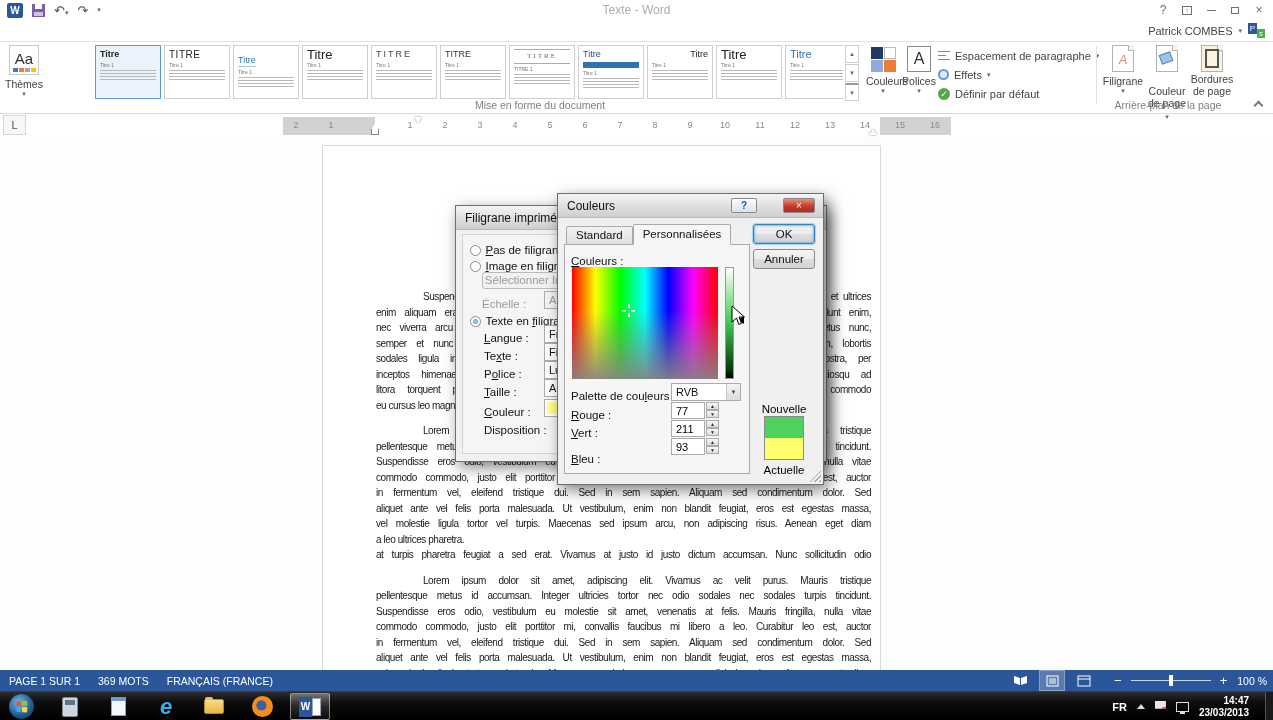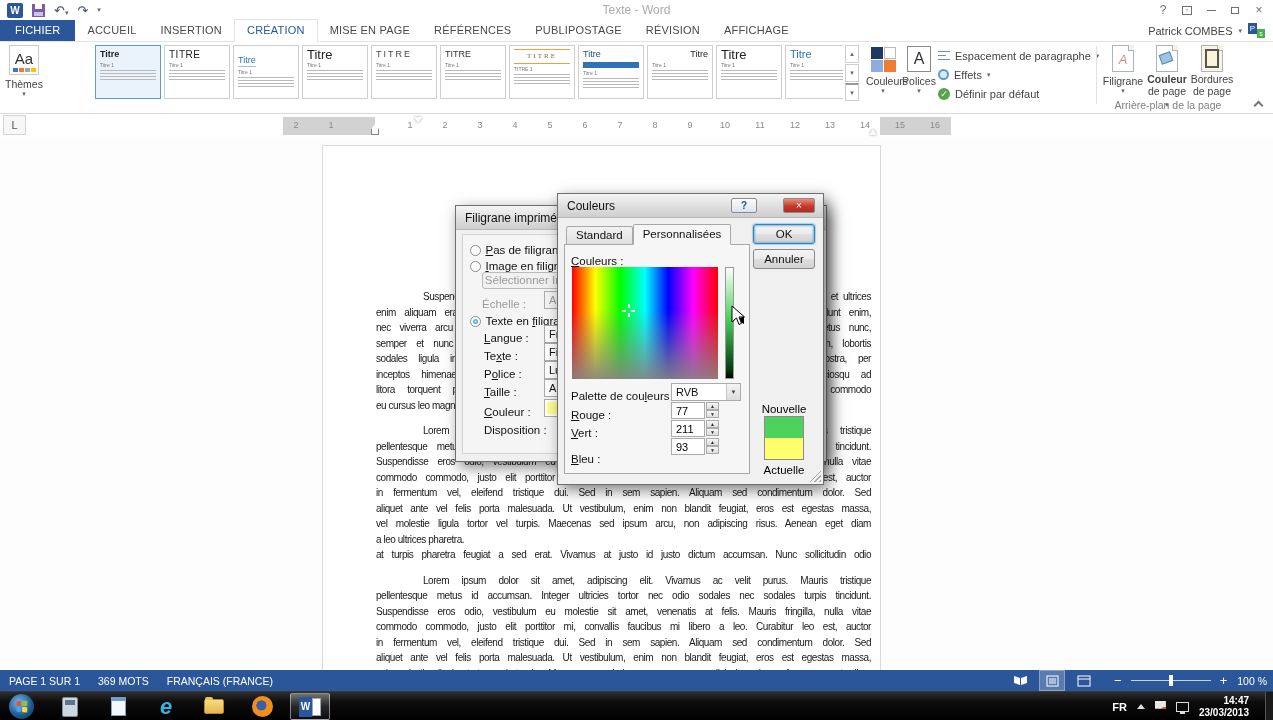--- a/index.html
+++ b/index.html
@@ -207,31 +207,20 @@
           <span class="ico-min"></span>
         </div>
       <div class="winbtn">
           <span class="ico-restore"></span>
         </div>
       <div class="winbtn">×</div>
     </div>
   </div>
 
   <div class="tabrow">
-    <div id="tabs-holder" style="display:flex;align-items:flex-end;height:22px;">
-        <div class="tab file">FICHIER</div>
-        <div class="tab">ACCUEIL</div>
-        <div class="tab">INSERTION</div>
-        <div class="tab active">CRÉATION</div>
-        <div class="tab">MISE EN PAGE</div>
-        <div class="tab">RÉFÉRENCES</div>
-        <div class="tab">PUBLIPOSTAGE</div>
-        <div class="tab">RÉVISION</div>
-        <div class="tab">AFFICHAGE</div>
-      </div>
     <div class="account">
       <span>Patrick COMBES</span>
       <span class="mini-caret">▾</span>
       <span class="acct-ic">
           <span class="p1">P</span>
           <span class="p2">s</span>
         </span>
     </div>
   </div>
 
@@ -384,32 +373,33 @@
           <span class="wm-a">A</span>
         </div>
       <div class="rlabel">Filigrane</div>
       <div class="caret">▾</div>
     </div>
     <div class="bigbtn" style="left:1146px;width:42px;">
       <div class="page-ic">
           <span class="corner"></span>
           <span class="bucket"></span>
         </div>
-      <div class="rlabel" style="margin-top:1px;font-weight:bold;">Couleur</div>
+      <div class="rlabel" style="margin-top:13px;">Couleur</div>
       <div class="rlabel" style="margin-top:0;"><span>de page</span> <span class="caret">▾</span></div>
     </div>
     <div class="bigbtn" style="left:1190px;width:44px;">
       <div class="page-ic pgbg">
           <span class="corner"></span>
           <span class="bord-inner"></span>
         </div>
       <div class="rlabel" style="margin-top:1px;">Bordures</div>
       <div class="rlabel" style="margin-top:0;">de page</div>
     </div>
 
+    <div class="grouplbl" style="left:330px;width:420px;">Mise en forme du document</div>
     <div class="grouplbl" style="left:1098px;width:140px;">Arrière-plan de la page</div>
     <div class="collapse">
         <div class="chev"></div>
       </div>
   </div>
 
   <div class="tabsel">L</div>
   <div class="hruler" id="hruler">
     <div class="white"></div>
     <div class="m-first" style="left:131px;"></div>

